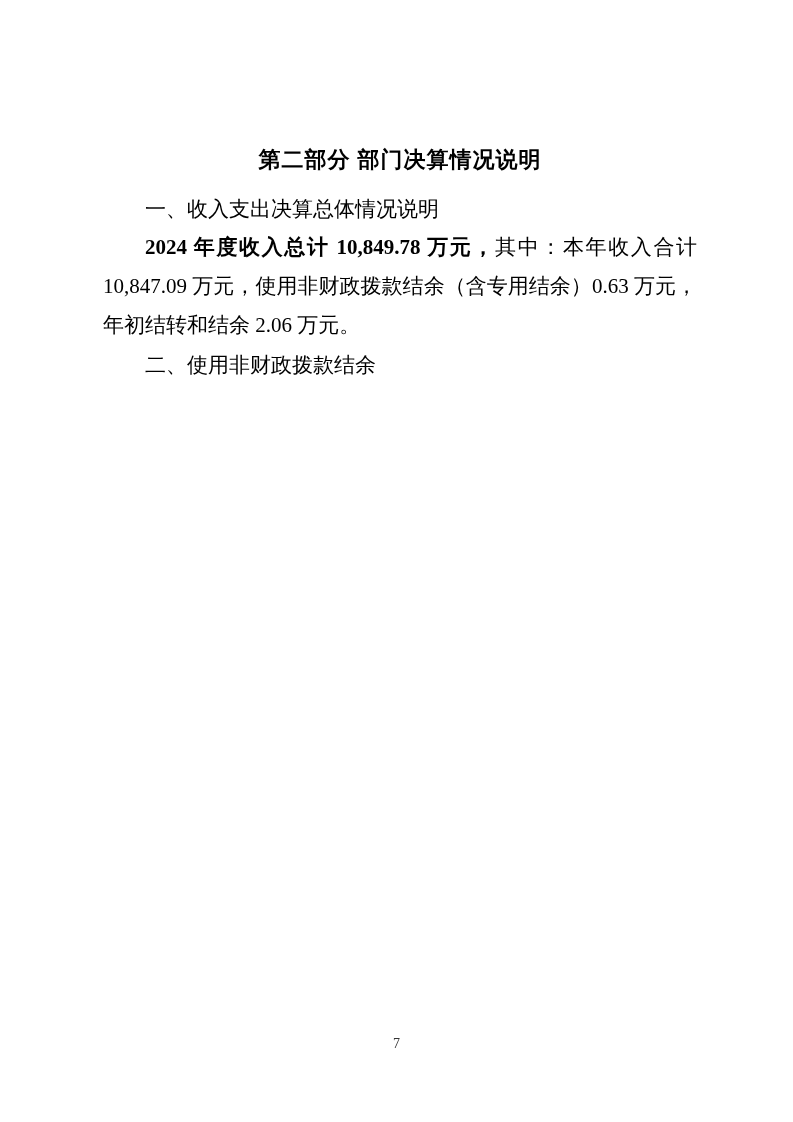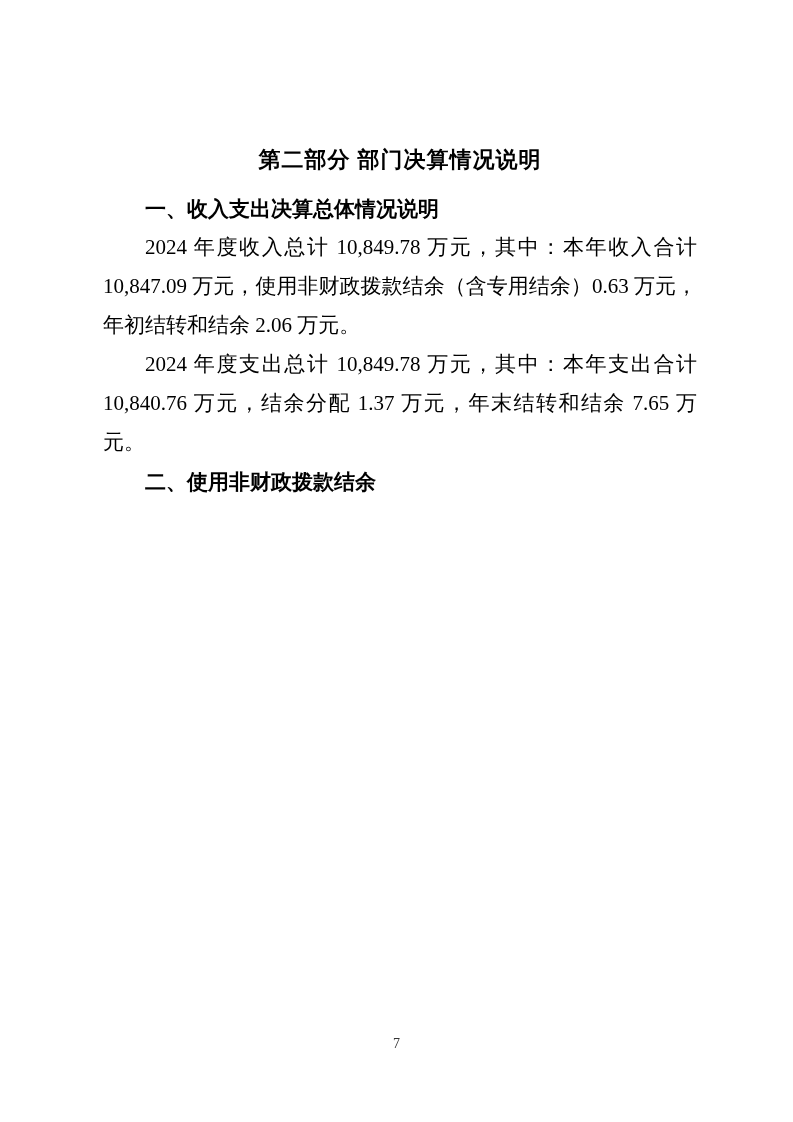--- a/index.html
+++ b/index.html
@@ -26,35 +26,35 @@
     text-align: center;
     font-family: "Liberation Sans", "DejaVu Sans", sans-serif;
     font-weight: 700;
     font-size: 22px;
     line-height: 33px;
     letter-spacing: 1px;
     margin: 0 0 13px 0;
   }
   .section-heading {
     font-family: "Liberation Sans", "DejaVu Sans", sans-serif;
-    font-weight: 700;
+    font-weight: 400;
     font-size: 21px;
     line-height: 39px;
     text-indent: 2em;
     margin: 0;
   }
   .para {
     font-size: 21px;
     line-height: 39px;
     text-indent: 2em;
     text-align: justify;
     margin: 0;
   }
   .bold-lead {
-    font-weight: 400;
+    font-weight: 700;
   }
   .page-number {
     position: absolute;
     left: 0;
     right: 0;
     top: 1036px;
     text-align: center;
     font-size: 14px;
     font-family: "Liberation Serif", "DejaVu Serif", serif;
     color: #333333;
@@ -66,21 +66,20 @@
 <div class="page">
   <div class="content">
 
     <div class="doc-title">第二部分 部门决算情况说明</div>
 
     <div class="section">
       <div class="section-heading">一、收入支出决算总体情况说明</div>
 
       <p class="para"><span class="bold-lead">2024 年度收入总计 10,849.78 万元，</span><span>其中：本年收入合计 10,847.09 万元，使用非财政拨款结余（含专用结余）0.63 万元，年初结转和结余 2.06 万元。</span></p>
 
-      <p class="para"><span class="bold-lead">2024 年度支出总计 10,849.78 万元，</span><span>其中：本年支出合计 10,840.76 万元，结余分配 1.37 万元，年末结转和结余 7.65 万元。</span></p>
 
     </div>
 
     <div class="section">
       <div class="section-heading">二、使用非财政拨款结余</div>
 
     </div>
 
   </div>
 

